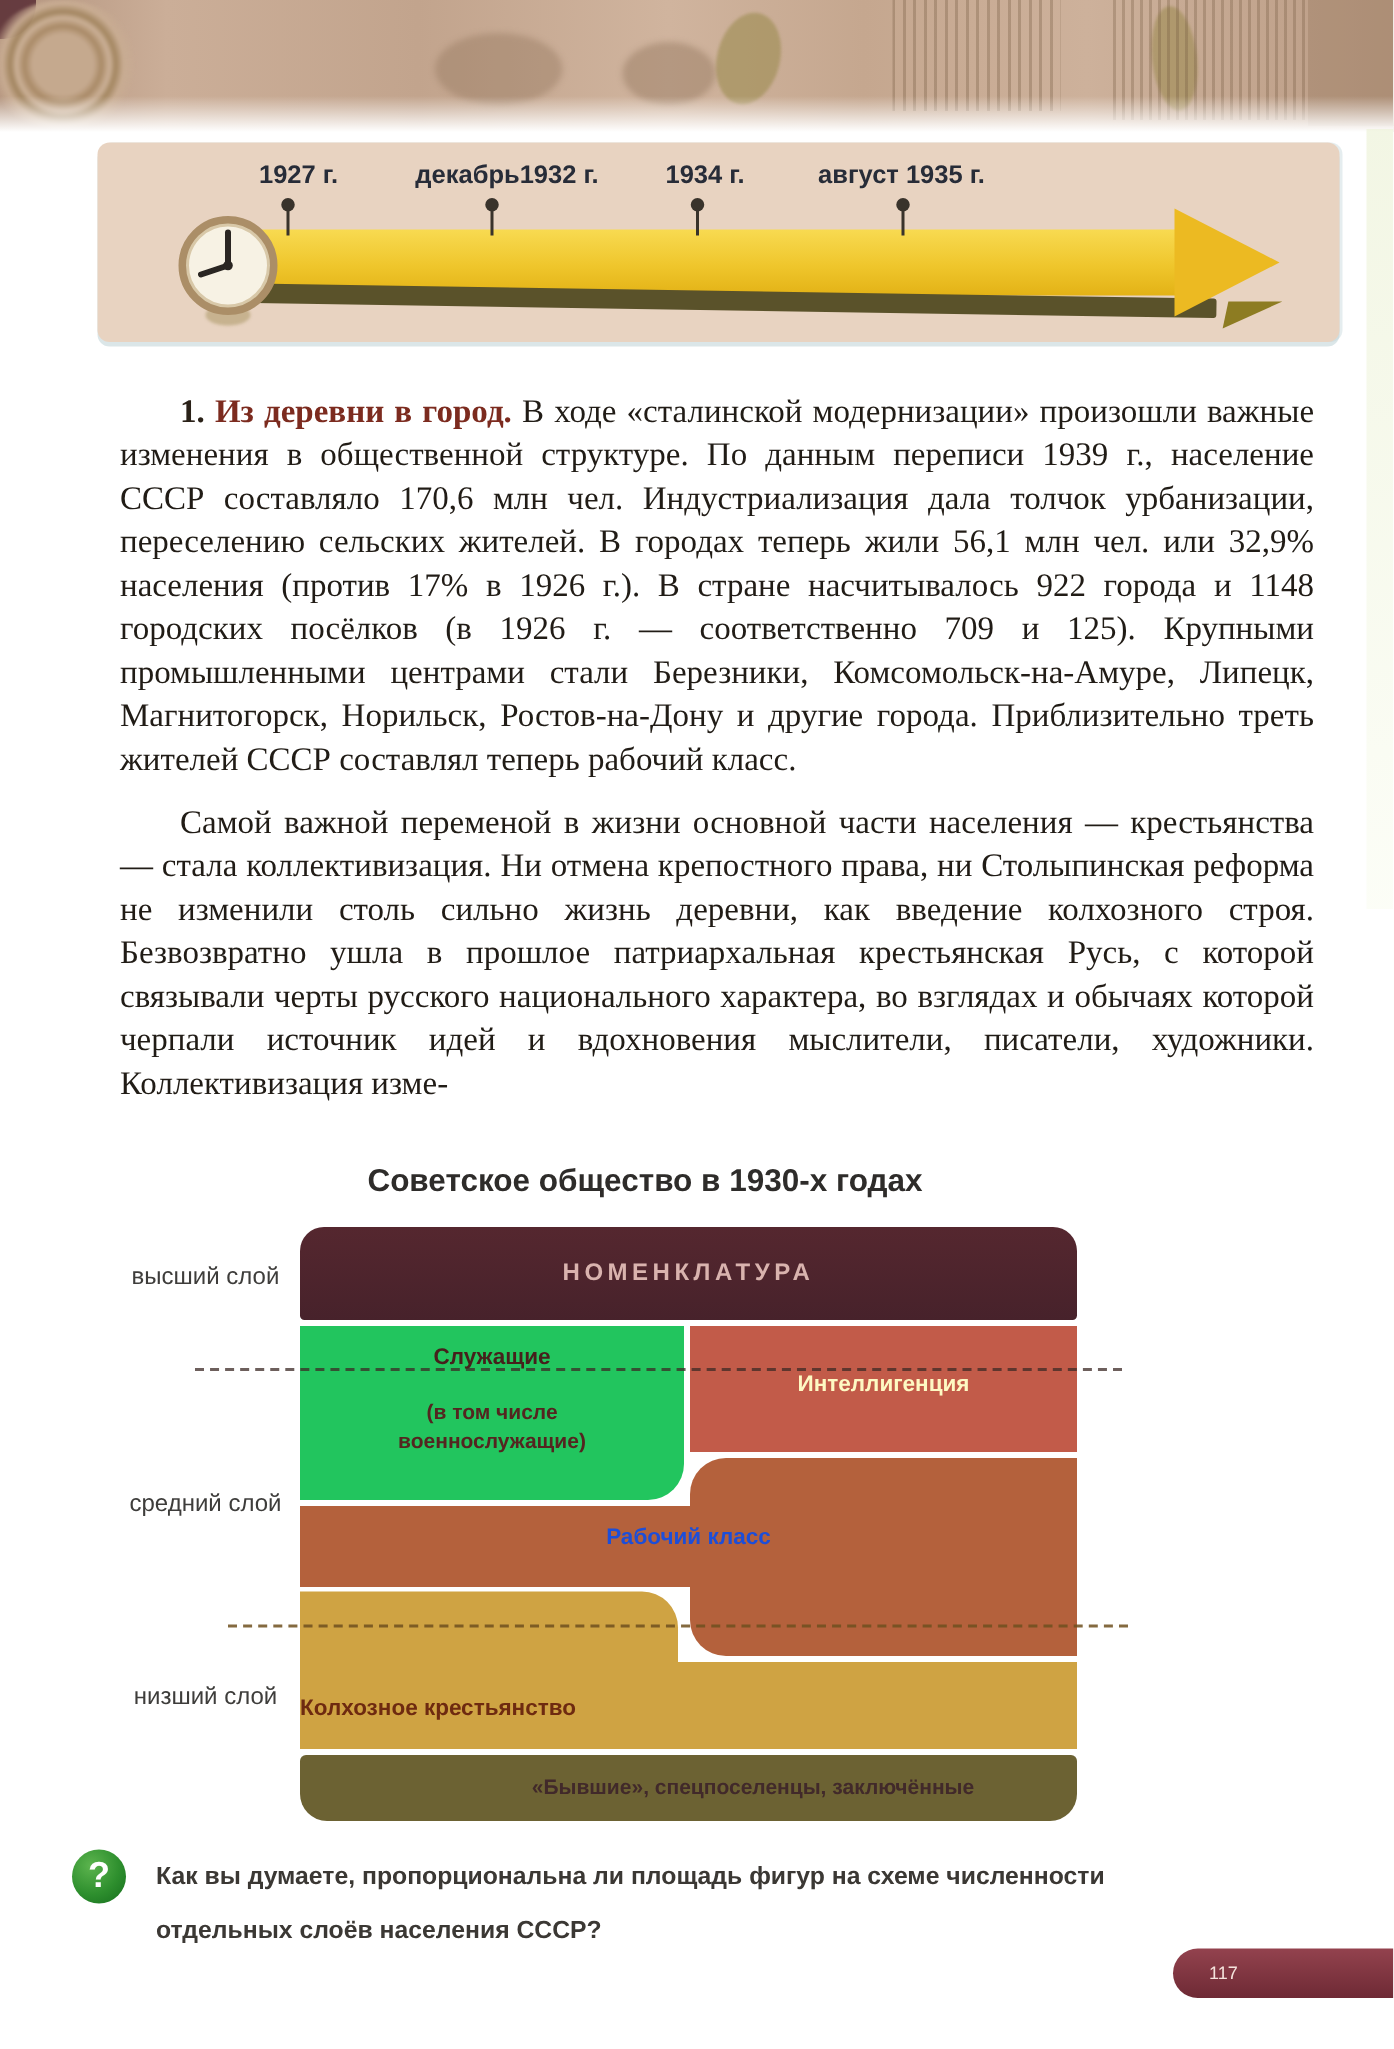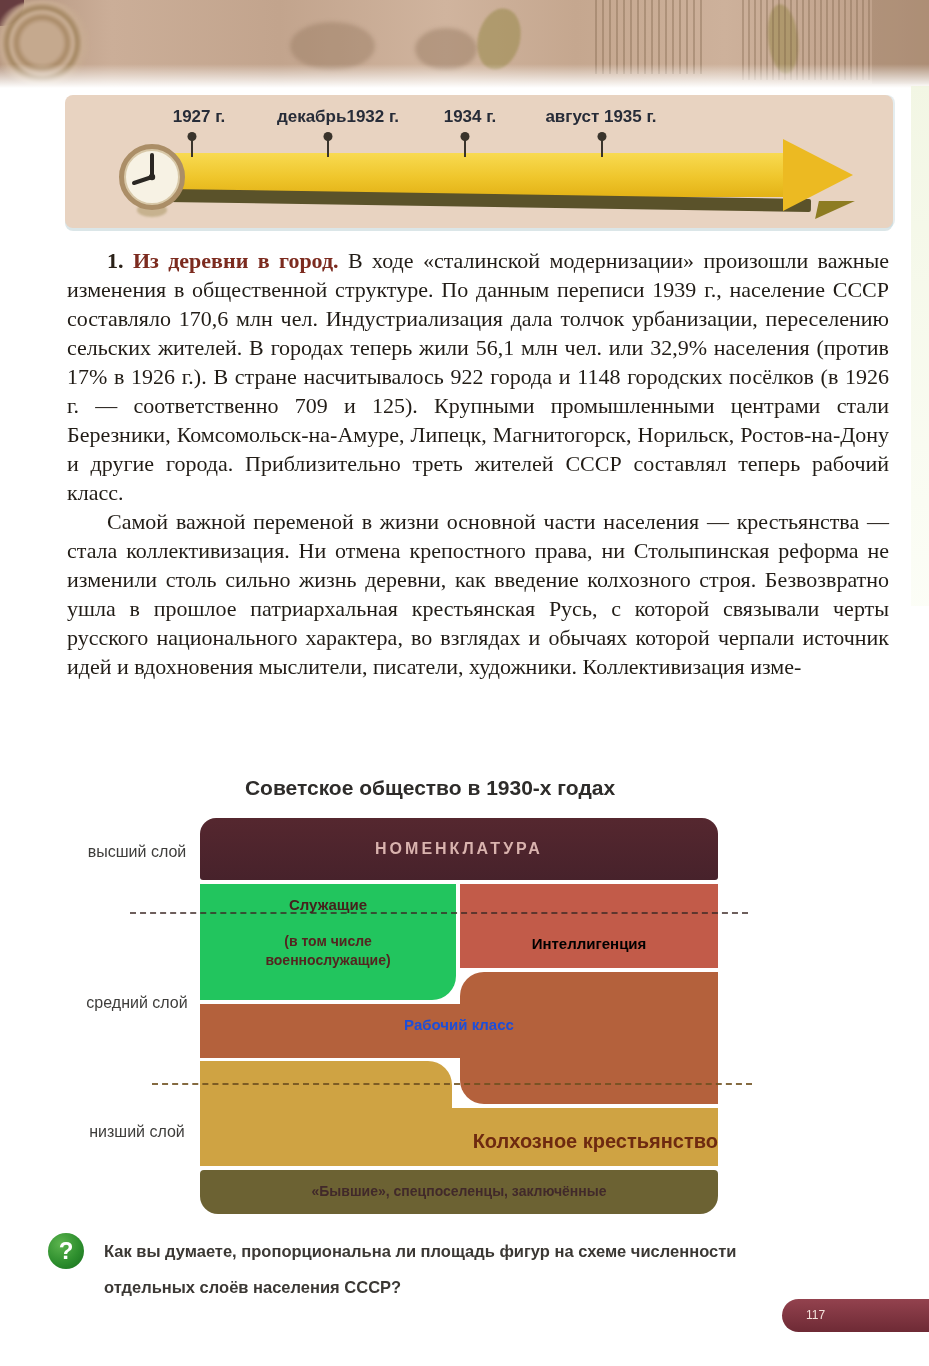--- a/index.html
+++ b/index.html
@@ -46,48 +46,48 @@
   .arrow-shadow{position:absolute;left:100px;top:99px;width:646px;height:13px;background:#5a522a;
     transform:rotate(0.9deg);border-radius:2px;}
   .clock{position:absolute;left:53px;top:48px;width:68px;height:68px;}
   .clock-foot{position:absolute;left:72px;top:108px;width:30px;height:14px;border-radius:50%;
     background:rgba(190,170,130,.8);filter:blur(1px);}
 
   
   .article{position:absolute;left:67px;top:246px;width:822px;
     font-family:"Liberation Serif",serif;font-size:22px;line-height:29px;color:#211c16;
     text-align:justify;}
-  .article p{margin:0;text-indent:40px;}
+  .article p{margin:13px;text-indent:40px;}
   .sec-num{font-weight:bold;color:#2a2118;}
   .sec-title{font-weight:bold;color:#7c2b1f;}
 
   
   .diagram-title{position:absolute;left:140px;top:776px;width:580px;text-align:center;
     font-weight:bold;font-size:21px;color:#2e2c2a;}
   .diagram{position:absolute;left:200px;top:818px;width:576px;height:396px;}
   .layer{position:absolute;}
   .layer .lbl{position:absolute;left:0;width:100%;text-align:center;font-weight:bold;font-size:15px;}
   .nomenk{left:0;top:0;width:518px;height:62px;border-radius:16px 16px 3px 3px;
     background:linear-gradient(#55272f,#47222b);}
   .nomenk .lbl{top:22px;letter-spacing:3px;color:#d9b3ae;font-size:16px;}
   .sluzh{left:0;top:66px;width:256px;height:116px;background:#22c55e;border-radius:0 0 24px 0;}
   .sluzh .t1{top:12px;color:#46201c;}
   .sluzh .t2{top:48px;color:#542520;font-size:14px;line-height:19px;padding:0 34px;width:188px;}
   .intel{left:260px;top:66px;width:258px;height:84px;background:#c25b49;}
-  .intel .lbl{top:30px;color:#000000;margin-top:21px;}
+  .intel .lbl{top:30px;color:#fef9c3;}
   .rab-right{left:260px;top:154px;width:258px;height:132px;background:#b4613c;border-radius:24px 0 0 24px;}
   .rab-full{left:0;top:186px;width:518px;height:54px;background:#b4613c;}
   .rab-label{position:absolute;left:0;top:198px;width:518px;text-align:center;font-weight:bold;
     font-size:15px;color:#1d4ed8;}
   .gold-upper{left:0;top:243px;width:252px;height:105px;background:#cfa343;border-radius:0 24px 0 0;}
   .gold-full{left:0;top:290px;width:518px;height:58px;background:#cfa343;}
-  .gold-label{position:absolute;left:0;top:312px;width:518px;text-align:right;font-weight:bold;
-    font-size:20px;color:#6e2a10;}
+  .gold-label{position:absolute;left:0;top:312px;width:518px;text-align:left;font-weight:bold;
+    font-size:15px;color:#6e2a10;}
   .byvshie{left:0;top:352px;width:518px;height:44px;background:#6c6233;border-radius:4px 4px 18px 18px;}
-  .byvshie .lbl{top:13px;color:#41292a;font-size:14px;}
+  .byvshie .lbl{top:13px;color:#41292a;font-size:14px;padding-left:43px;}
   .dash{position:absolute;height:0;border-top:2px dashed rgba(60,42,38,.75);}
   .dash.d1{left:130px;top:912px;width:618px;}
   .dash.d2{left:152px;top:1083px;width:600px;border-top-color:rgba(110,80,30,.85);}
   .stratum{position:absolute;left:86px;width:102px;text-align:center;font-size:16px;
     line-height:20px;color:#3e3d3b;}
   .stratum.s-top{top:842px;}
   .stratum.s-mid{top:993px;}
   .stratum.s-low{top:1122px;}
 
   

